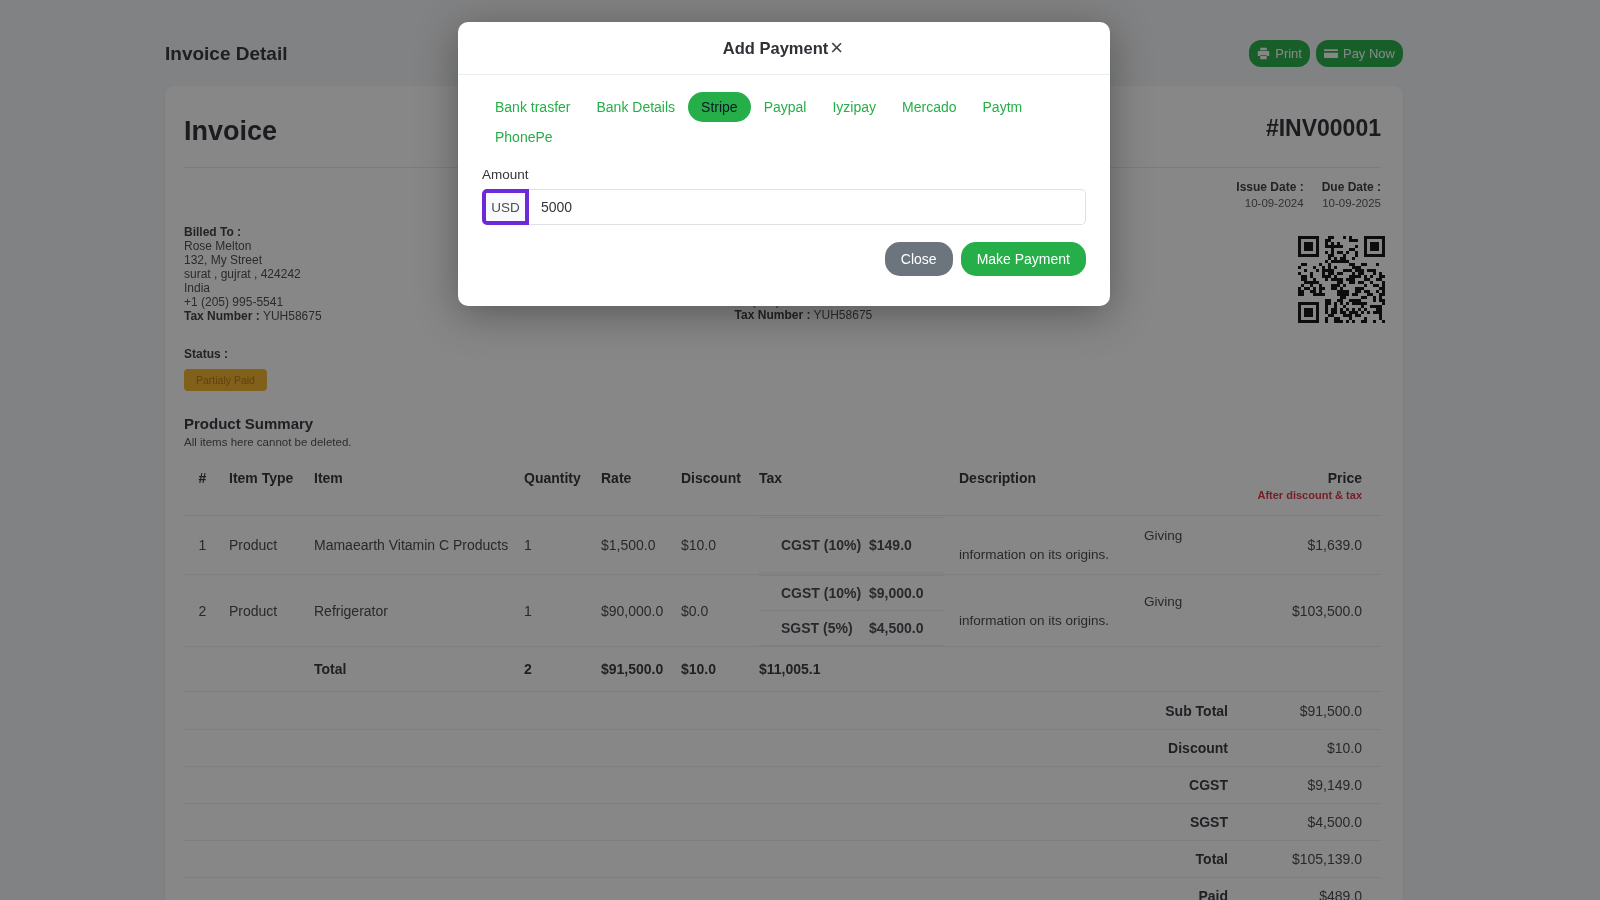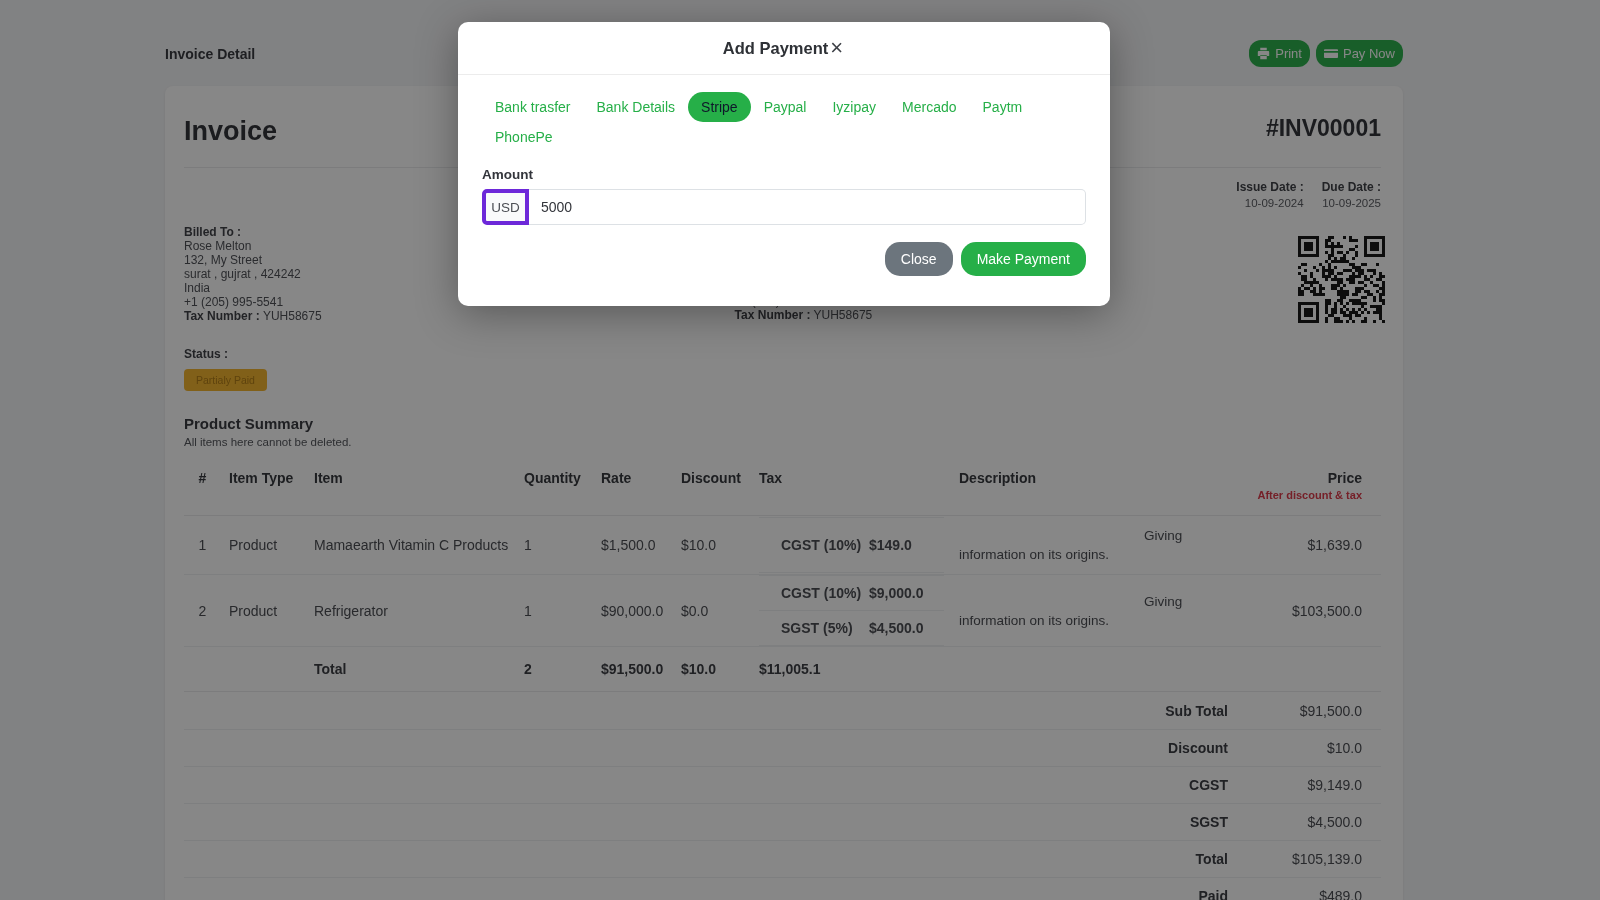--- a/index.html
+++ b/index.html
@@ -5,21 +5,21 @@
   * { box-sizing: border-box; }
   html,body { margin:0; padding:0; }
   body {
     width:1600px; height:900px; overflow:hidden; position:relative;
     background:#f4f5f7; font-family:"Liberation Sans", sans-serif;
   }
   .layout { position:absolute; left:165px; top:0; width:1238px; }
 
   
   .page-header { display:flex; align-items:center; justify-content:space-between; margin-top:40px; }
-  .page-title { font-size:14px; font-weight:bold; color:#32343a; margin:0; }
+  .page-title { font-size:19px; font-weight:bold; color:#32343a; margin:0; }
   .header-actions { display:flex; gap:6px; }
   .btn-sm { display:inline-flex; align-items:center; gap:5px; background:#26af48; color:#fff;
             border:none; border-radius:12px; font-size:13px; padding:6px 8px; cursor:pointer;
             font-family:inherit; }
   .btn-sm svg { display:block; }
 
   
   .invoice-card { background:#fff; border-radius:8px; margin-top:19px;
                   padding:24px 22px 80px 19px; min-height:1100px;
                   box-shadow:0 1px 3px rgba(0,0,0,.08); }
@@ -88,21 +88,21 @@
   .modal-header { display:flex; justify-content:center; align-items:center;
                   padding:15px 20px; border-bottom:1px solid #ececec; }
   .modal-title { font-size:16.5px; font-weight:bold; color:#2e3136; margin:0; }
   .modal-close { background:none; border:none; font-size:22px; color:#3d4046; cursor:pointer;
                  line-height:1; padding:0 2px; font-family:inherit; }
   .modal-body { padding:17px 24px 30px; }
   .tabs { display:flex; flex-wrap:wrap; }
   .tab { background:none; border:none; color:#26af48; font-size:14px; padding:7px 13px;
          border-radius:50px; cursor:pointer; font-family:inherit; }
   .tab.active { background:#26af48; color:#0f172a; }
-  .amount-label { display:block; margin-top:15px; font-size:13.5px; font-weight:bold; color:#33353b; }
+  .amount-label { display:block; margin-top:15px; font-size:13.5px; font-weight:normal; color:#33353b; }
   .input-group { display:flex; margin-top:7px; height:36px; }
   .ig-prefix { width:47px; display:flex; align-items:center; justify-content:center;
                background:#f9fafb; border:4px solid #6d28d9; border-radius:5px 0 0 5px;
                font-size:13.5px; color:#4b4e54; }
   .ig-input { flex:1; border:1px solid #dde1e5; border-left:none; border-radius:0 5px 5px 0;
               padding:0 12px; font-size:14px; color:#33353b; font-family:inherit; outline:none; }
   .modal-footer { display:flex; justify-content:flex-end; gap:8px; margin-top:17px; }
   .btn { border:none; border-radius:15px; font-size:14px; padding:9px 16px; cursor:pointer;
          color:#fff; font-family:inherit; }
   .btn-gray { background:#6c757d; }

